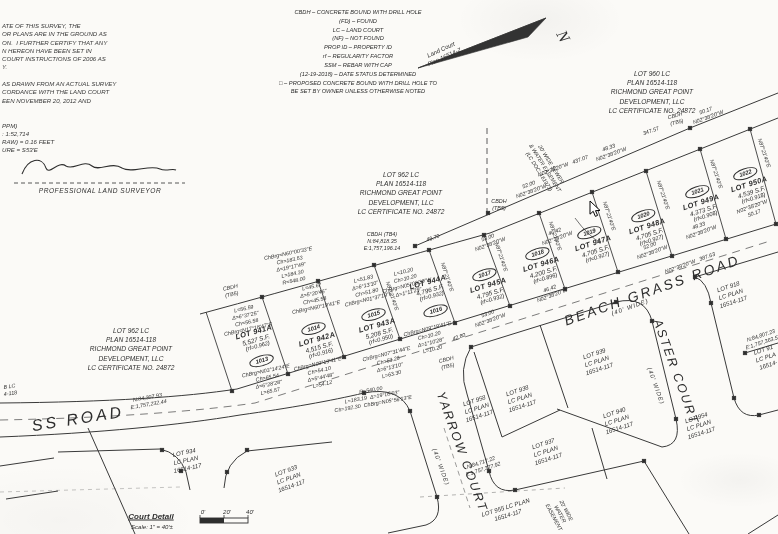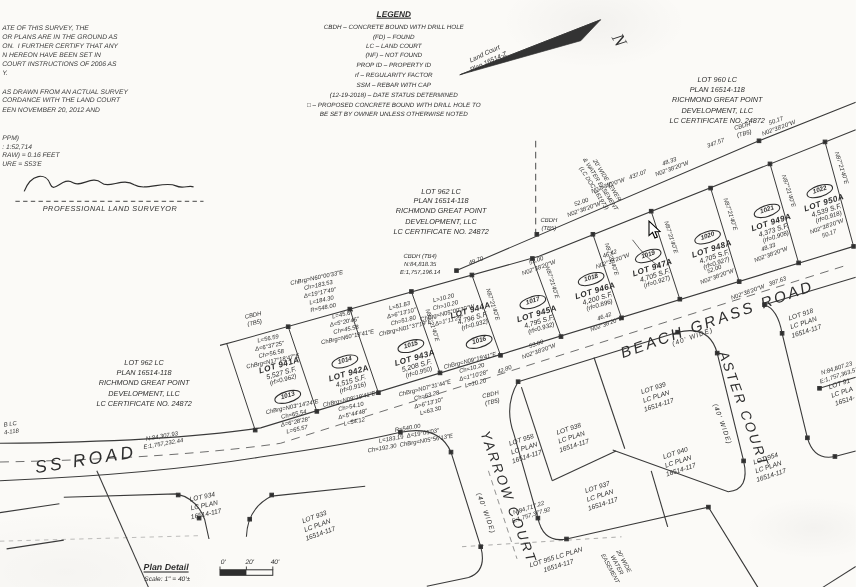--- a/index.html
+++ b/index.html
@@ -168,21 +168,20 @@
       <div class="nline"></div>
       <div class="nline"></div>
       <div class="nline">PPM)</div>
       <div class="nline">: 1:52,714</div>
       <div class="nline">RAW) = 0.16 FEET</div>
       <div class="nline">URE = S53'E</div>
     </div>
   <div class="mt surv" style="left:100px;top:190px;transform:translate(-50%,-50%);">PROFESSIONAL LAND SURVEYOR</div>
 
   <div id="legend">
-    <div id="legend-title">LEGEND</div>
     <div id="legend-list">
         <div class="legend-row">CBDH – CONCRETE BOUND WITH DRILL HOLE</div>
         <div class="legend-row">(FD) – FOUND</div>
         <div class="legend-row">LC – LAND COURT</div>
         <div class="legend-row">(NF) – NOT FOUND</div>
         <div class="legend-row">PROP ID – PROPERTY ID</div>
         <div class="legend-row">rf – REGULARITY FACTOR</div>
         <div class="legend-row">SSM – REBAR WITH CAP</div>
         <div class="legend-row">(12-19-2018) – DATE STATUS DETERMINED</div>
         <div class="legend-row">□ – PROPOSED CONCRETE BOUND WITH DRILL HOLE TO</div>
@@ -194,21 +193,21 @@
 Plan 16514-Z</div>
 
   <div class="mt road rbig" style="left:652px;top:290px;transform:translate(-50%,-50%) rotate(-19.5deg);">BEACH GRASS ROAD</div>
   <div class="mt rwide" style="left:630px;top:307px;transform:translate(-50%,-50%) rotate(-19.5deg);">(40' WIDE)</div>
   <div class="mt road rbig" style="left:78px;top:419px;transform:translate(-50%,-50%) rotate(-9deg);font-size:16px;letter-spacing:3px;">SS ROAD</div>
   <div class="mt road rmed" style="left:462px;top:452px;transform:translate(-50%,-50%) rotate(70deg);">YARROW COURT</div>
   <div class="mt rwide" style="left:441px;top:467px;transform:translate(-50%,-50%) rotate(70deg);">(40' WIDE)</div>
   <div class="mt road rmed" style="left:676px;top:372px;transform:translate(-50%,-50%) rotate(70deg);">ASTER COURT</div>
   <div class="mt rwide" style="left:656px;top:386px;transform:translate(-50%,-50%) rotate(70deg);">(40' WIDE)</div>
 
-  <div class="mt pd-title" style="left:151px;top:516px;transform:translate(-50%,-50%);">Plan Detail</div>
+  <div class="mt pd-title" style="left:151px;top:516px;transform:translate(-50%,-50%);">Court Detail</div>
   <div class="mt pd-scale" style="left:152px;top:527px;transform:translate(-50%,-50%);">Scale: 1" = 40'±</div>
   <div id="barlabels">
       <div class="mt barlab" style="left: 203px; top: 512px; transform: translate(-50%, -50%) rotate(0deg);">0'</div>
       <div class="mt barlab" style="left: 227px; top: 512px; transform: translate(-50%, -50%) rotate(0deg);">20'</div>
       <div class="mt barlab" style="left: 250px; top: 512px; transform: translate(-50%, -50%) rotate(0deg);">40'</div>
     </div>
 
   <div id="anns" style="position:absolute;left:0;top:0;width:778px;height:534px;">
       <div class="mt ann" style="left: 563px; top: 166px; transform: translate(-50%, -50%) rotate(-20deg);">N02°38'20"W   437.07</div>
       <div class="mt ann" style="left: 651px; top: 131px; transform: translate(-50%, -50%) rotate(-20deg);">347.57</div>

